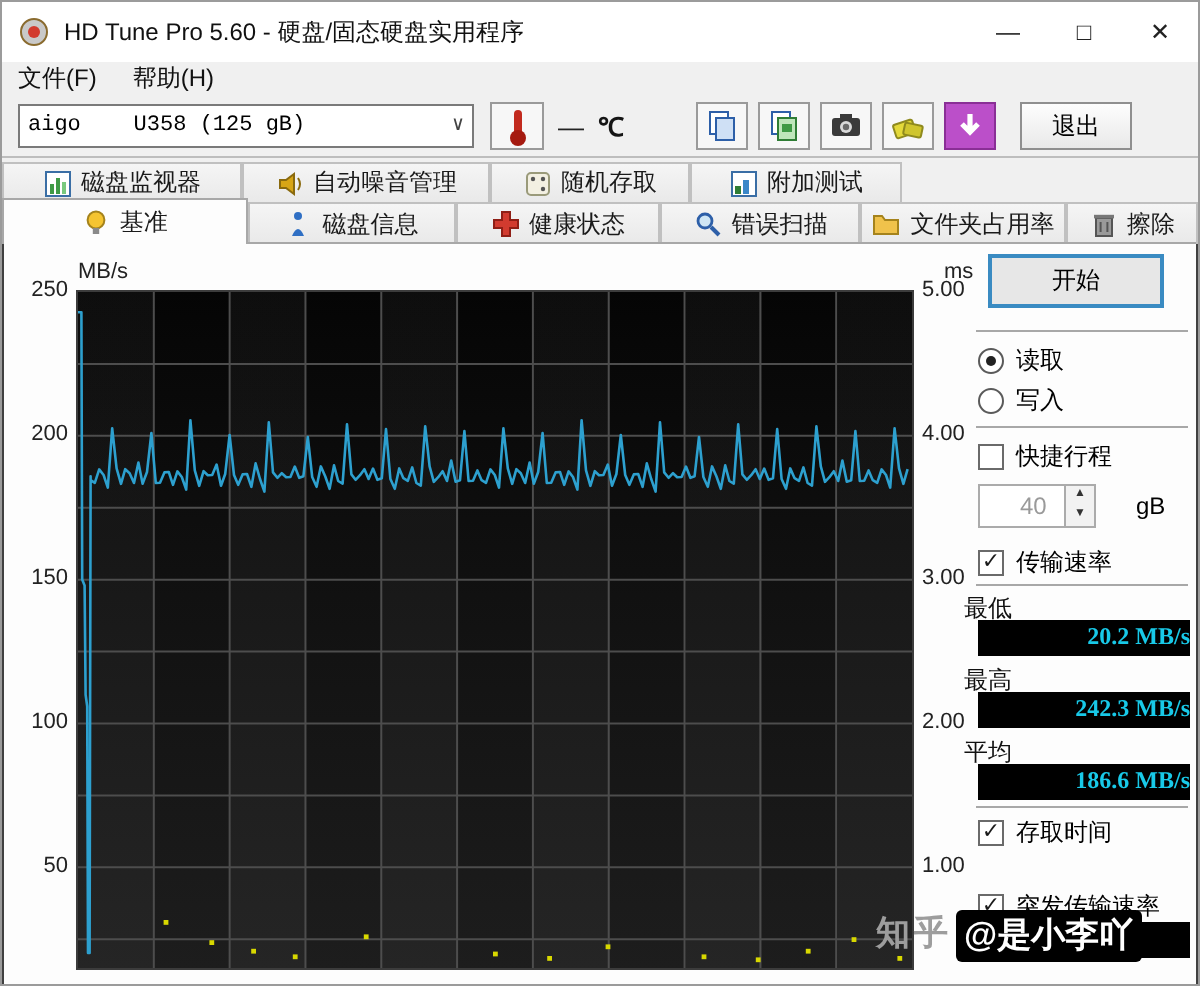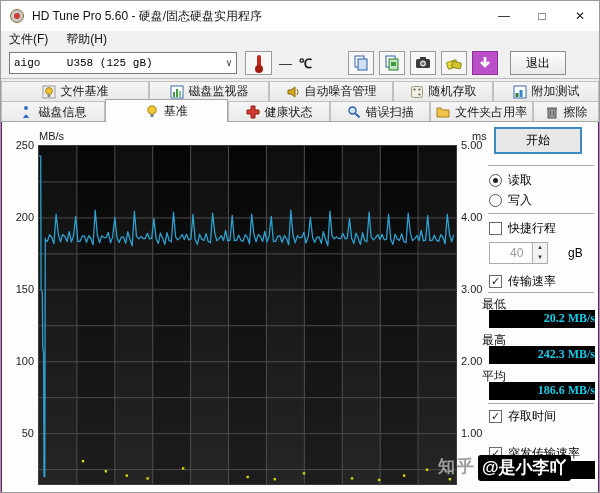--- a/index.html
+++ b/index.html
@@ -1,18 +1,18 @@
 <!DOCTYPE html>
 <html><head>
 <meta charset="utf-8">
 <style>
   * { box-sizing: border-box; margin: 0; padding: 0; }
   html,body { width:600px; height:493px; overflow:hidden; }
   body { font-family:"Liberation Sans", sans-serif; font-size:12px; color:#000; background:#fff; position:relative; }
-  #win { position:absolute; inset:0; border:1px solid #9b9b9b; background:#701a75; overflow:hidden; }
+  #win { position:absolute; inset:0; border:1px solid #9b9b9b; background:#404040; overflow:hidden; }
 
   
   .titlebar { height:30px; background:#ffffff; display:flex; align-items:center; padding-left:8px; }
   .app-icon { width:16px; height:16px; margin-right:7px; position:relative; flex:none; }
   .app-icon .disc { position:absolute; inset:1px; border-radius:50%; background:#c9c9c9; border:1px solid #8a6b2f; }
   .app-icon .dot { position:absolute; left:5px; top:5px; width:6px; height:6px; border-radius:50%; background:#d23b2f; }
   .title-text { font-size:12px; color:#111; }
   .win-buttons { margin-left:auto; display:flex; height:100%; }
   .win-btn { width:38px; height:100%; display:flex; align-items:center; justify-content:center; font-size:12px; color:#222; cursor:default; }
 
@@ -145,28 +145,20 @@
         <svg class="ticon" width="18" height="18" viewBox="0 0 18 18">
             <path d="M9 3 v8 M5 8 l4 4 4-4" stroke="#fff" stroke-width="2.6" fill="none"></path>
           </svg>
       </div>
     </div>
     <div class="exit-btn">退出</div>
   </div>
 
   <div class="tabzone">
     <div class="tabrow">
-      <div class="tab" style="width:148px">
-        <svg class="ticon" viewBox="0 0 14 14">
-            <rect x="1" y="1" width="12" height="12" fill="#eee" stroke="#999"></rect>
-            <circle cx="7" cy="6" r="3.4" fill="#f5c431" stroke="#a5831c"></circle>
-            <rect x="5.6" y="9" width="2.8" height="3" fill="#8a8a8a"></rect>
-          </svg>
-        <span>文件基准</span>
-      </div>
       <div class="tab" style="width:120px">
         <svg class="ticon" viewBox="0 0 14 14">
             <rect x="1" y="1" width="12" height="12" fill="#fff" stroke="#3a6ea5"></rect>
             <rect x="3" y="7" width="2" height="5" fill="#3f9a45"></rect>
             <rect x="6" y="4" width="2" height="8" fill="#3f9a45"></rect>
             <rect x="9" y="6" width="2" height="6" fill="#79c97e"></rect>
           </svg>
         <span>磁盘监视器</span>
       </div>
       <div class="tab" style="width:124px">
@@ -188,33 +180,33 @@
       <div class="tab" style="width:106px">
         <svg class="ticon" viewBox="0 0 14 14">
             <rect x="1" y="1" width="12" height="12" fill="#fff" stroke="#3a6ea5"></rect>
             <rect x="2.5" y="8" width="3" height="4" fill="#2f7d35"></rect>
             <rect x="6.5" y="5" width="3" height="7" fill="#3a87c8"></rect>
           </svg>
         <span>附加测试</span>
       </div>
     </div>
     <div class="tabrow tabrow2">
+      <div class="tab active" style="width:123px">
+        <svg class="ticon" viewBox="0 0 14 14">
+            <circle cx="7" cy="6" r="4.2" fill="#f5c431" stroke="#a5831c"></circle>
+            <rect x="5.4" y="10" width="3.2" height="3" fill="#8a8a8a"></rect>
+          </svg>
+        <span>基准</span>
+      </div>
       <div class="tab" style="width:104px">
         <svg class="ticon" viewBox="0 0 14 14">
             <circle cx="7" cy="3" r="2" fill="#2f6fc4"></circle>
             <path d="M4 13 q3-7 6 0 z" fill="#2f6fc4"></path>
           </svg>
         <span>磁盘信息</span>
-      </div>
-      <div class="tab active" style="width:123px">
-        <svg class="ticon" viewBox="0 0 14 14">
-            <circle cx="7" cy="6" r="4.2" fill="#f5c431" stroke="#a5831c"></circle>
-            <rect x="5.4" y="10" width="3.2" height="3" fill="#8a8a8a"></rect>
-          </svg>
-        <span>基准</span>
       </div>
       <div class="tab" style="width:103px">
         <svg class="ticon" viewBox="0 0 14 14">
             <path d="M5 1 h4 v4 h4 v4 h-4 v4 h-4 v-4 H1 V5 h4 z" fill="#d23b2f" stroke="#8f1f16"></path>
           </svg>
         <span>健康状态</span>
       </div>
       <div class="tab" style="width:100px">
         <svg class="ticon" viewBox="0 0 14 14">
             <circle cx="5.5" cy="5.5" r="3.5" fill="#cfe6f5" stroke="#2d5fa8" stroke-width="1.4"></circle>

